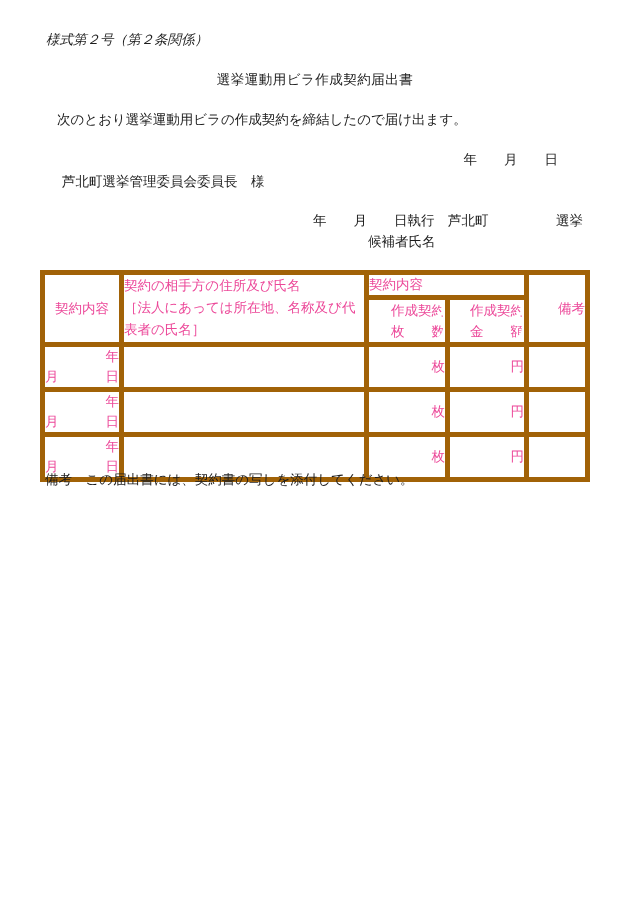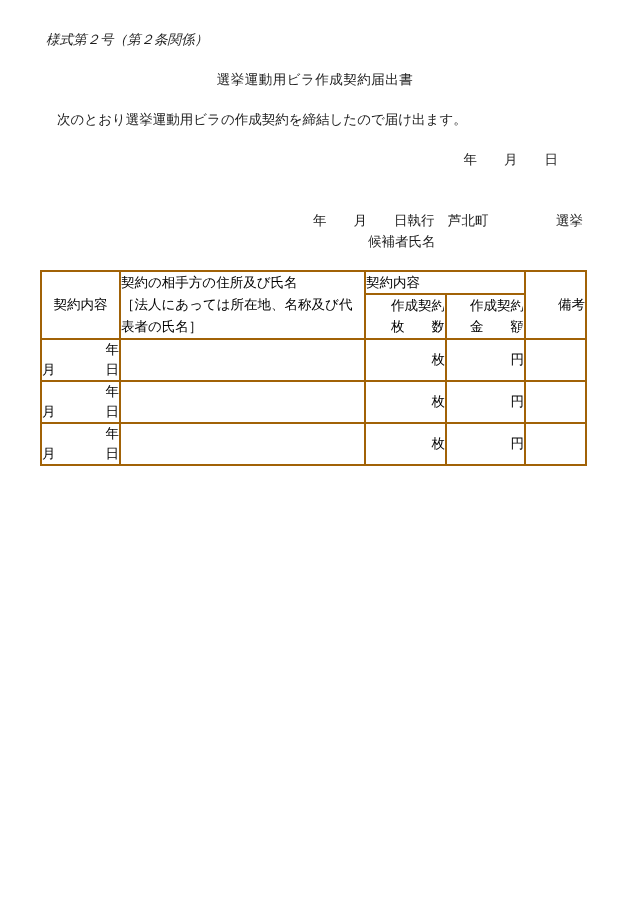--- a/index.html
+++ b/index.html
@@ -30,24 +30,24 @@
   .note          { left: 45px;  top: 470px; }
 
   table.contract {
     position: absolute;
     left: 40px;
     top: 270px;
     border-collapse: collapse;
     table-layout: fixed;
   }
   table.contract td {
-    border: 2px solid #a16207;
+    border: 5px solid #a16207;
     padding: 0;
     font-size: 13.5px;
-    color: #000000;
+    color: #ec4899;
     overflow: hidden;
   }
   .col-date    { width: 79px; }
   .col-party   { width: 245px; }
   .col-sheets  { width: 81px; }
   .col-amount  { width: 79px; }
   .col-remarks { width: 61px; }
 
   tr.hdr-top  { height: 22px; }
   tr.hdr-sub  { height: 43px; }
@@ -70,20 +70,21 @@
 <div class="page">
 
   <div class="abs form-number">様式第２号（第２条関係）</div>
 
   <div class="abs intro">次のとおり選挙運動用ビラの作成契約を締結したので届け出ます。</div>
 
   <div class="abs doc-title">選挙運動用ビラ作成契約届出書</div>
 
   <div class="abs date-line">年　　月　　日</div>
 
+  <div class="abs addressee">芦北町選挙管理委員会委員長　様</div>
 
   <div class="abs election-line">年　　月　　日執行　芦北町　　　　　選挙</div>
 
   <div class="abs candidate">候補者氏名</div>
 
   <table class="contract">
     <colgroup>
       <col class="col-date">
       <col class="col-party">
       <col class="col-sheets">
@@ -149,14 +150,15 @@
           </div>
         </td>
         <td></td>
         <td class="c-unit">枚</td>
         <td class="c-unit">円</td>
         <td></td>
       </tr>
     </tbody>
   </table>
 
+  <div class="abs note">備考　この届出書には、契約書の写しを添付してください。</div>
 
 </div>
 
 </body></html>

